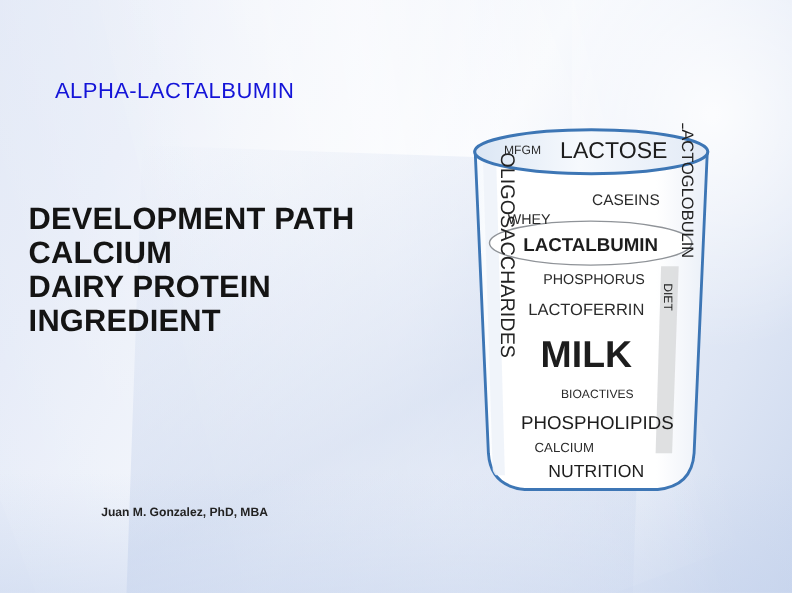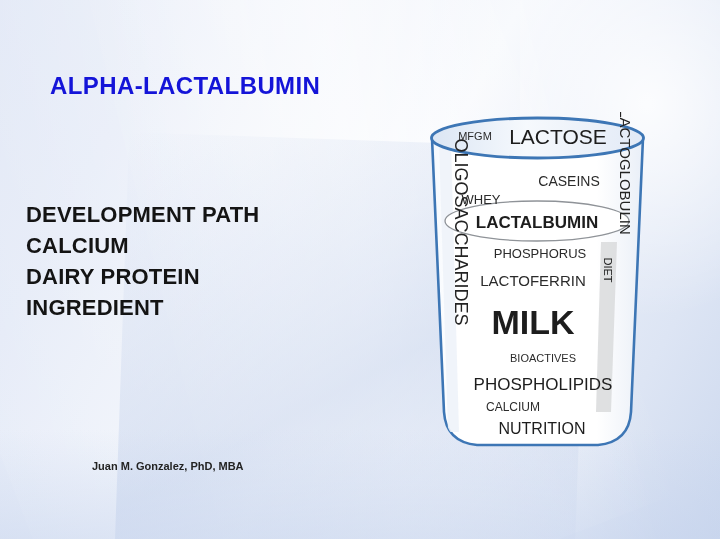--- a/index.html
+++ b/index.html
@@ -59,33 +59,33 @@
     left: 0px; top: 430px;
     width: 720px; height: 120px;
     background: linear-gradient(180deg, rgba(200,213,238,0.0) 0%, rgba(197,211,237,0.55) 100%);
   }
 
   
   #slide-title {
     position: absolute;
     left: 50px;
     top: 72px;
-    font-size: 24px;
-    font-weight: bold;
+    font-size: 20px;
+    font-weight: normal;
     color: #1414d8;
     letter-spacing: 0.4px;
     white-space: nowrap;
   }
 
   #subtitle {
     position: absolute;
     left: 26px;
-    top: 199px;
+    top: 183px;
     width: 390px;
-    font-size: 22px;
+    font-size: 28px;
     font-weight: bold;
     color: #141414;
     line-height: 31px;
     letter-spacing: 0.2px;
   }
   #subtitle .ln { display: block; white-space: nowrap; }
 
   #author {
     position: absolute;
     left: 92px;

